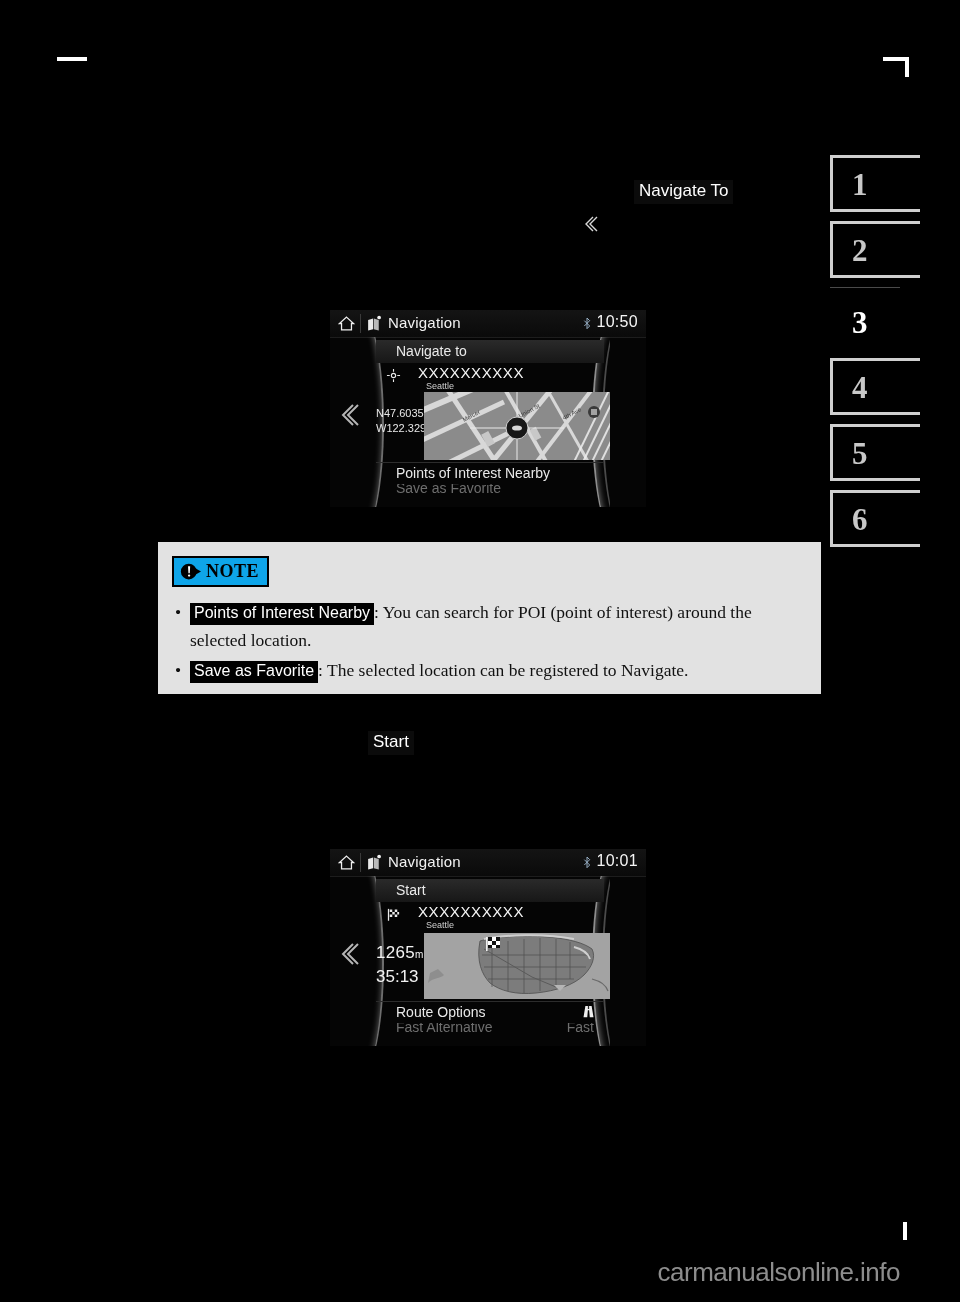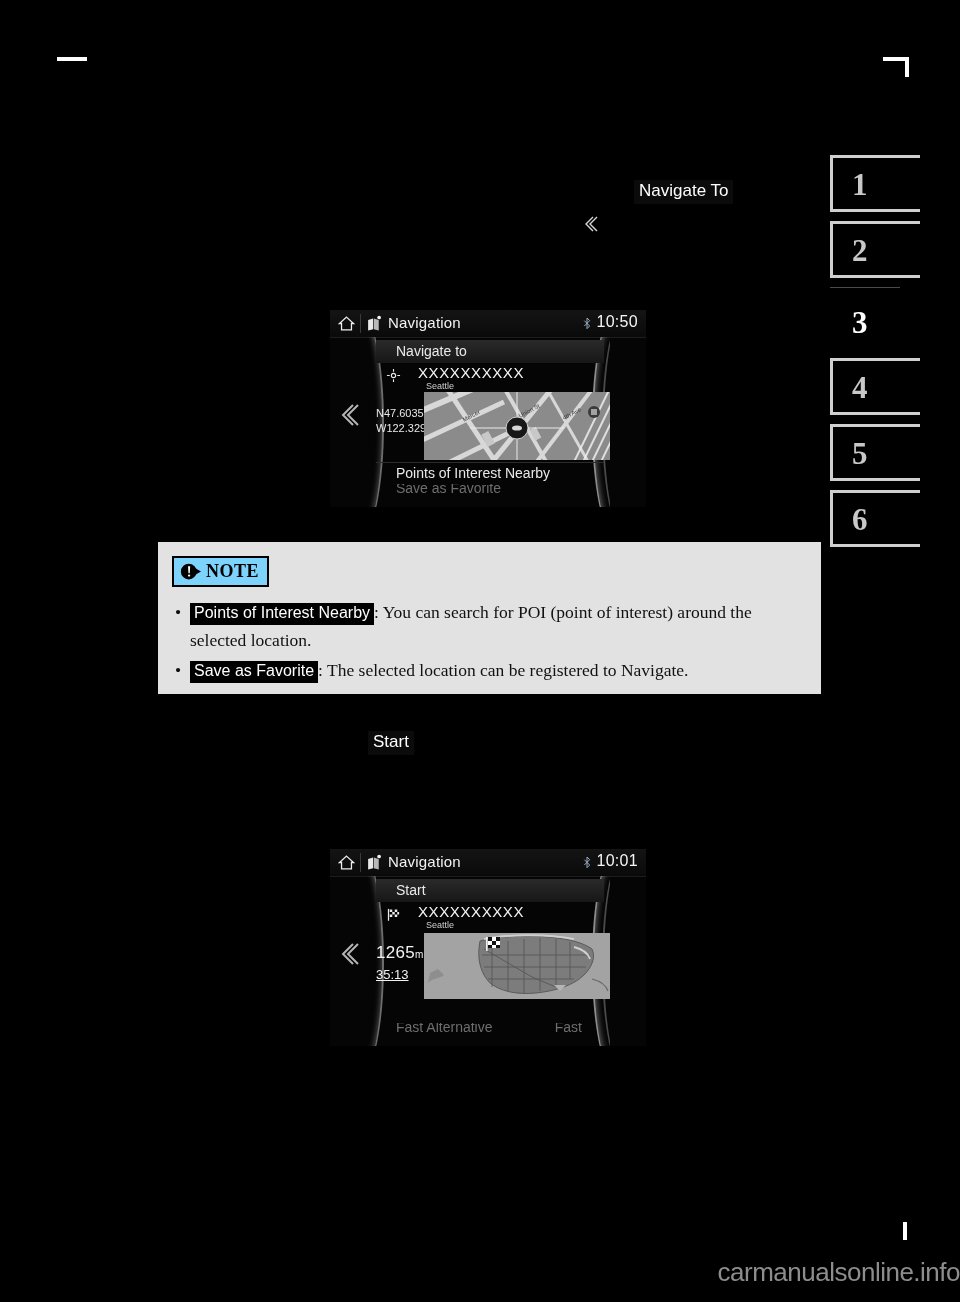--- a/index.html
+++ b/index.html
@@ -69,54 +69,54 @@
       font-size:15px;color:#f6f6f6;letter-spacing:.6px;margin-left:12px;}
   .dest-sub{position:absolute;left:30px;top:17px;font-family:"Liberation Sans",sans-serif;
       font-size:9px;color:#cfcfcf;margin-left:20px;}
 
   .coords{position:absolute;left:46px;top:96px;font-family:"Liberation Sans",sans-serif;
       font-size:11px;color:#e8e8e8;line-height:15px;}
   .metrics{position:absolute;left:46px;top:94px;font-family:"Liberation Sans",sans-serif;
       color:#f2f2f2;}
   .metrics .dist{font-size:17px;letter-spacing:.3px;}
   .metrics .dist small{font-size:10px;}
-  .metrics .eta{font-size:13px;margin-top:4px;text-decoration:underline;}
+  .metrics .eta{font-size:17px;margin-top:4px;}
 
   .mapbox{position:absolute;left:94px;top:82px;width:186px;height:68px;overflow:hidden;background:#8a8a8a;}
   .mapbox2{position:absolute;left:94px;top:84px;width:186px;height:66px;overflow:hidden;background:#9a9a9a;}
 
   .row-bottom{position:absolute;left:46px;top:152px;width:228px;height:21px;
       border-top:1px solid #2c2c2c;}
   .row-bottom span{position:absolute;left:20px;top:2px;font-family:"Liberation Sans",sans-serif;
       font-size:14px;color:#e9e9e9;}
   .row-bottom .rowicon{position:absolute;right:8px;top:2px;width:15px;height:15px;}
   .row-cut{position:absolute;left:46px;top:174px;width:228px;height:14px;overflow:hidden;}
   .row-cut span{position:absolute;left:20px;top:-4px;font-family:"Liberation Sans",sans-serif;
       font-size:14px;color:#6e6e6e;}
-  .row-cut .right{left:auto;right:22px;}
+  .row-cut .right{left:auto;right:10px;}
 
   .backchev-dev{position:absolute;left:6px;top:92px;width:24px;height:26px;}
 
   
   .notebox{position:absolute;left:158px;top:542px;width:663px;height:152px;background:#e2e2e2;color:#000;}
-  .note-badge{position:absolute;left:14px;top:14px;border:2px solid #000;background:#7dd3fc;
+  .note-badge{position:absolute;left:14px;top:14px;border:2px solid #000;background:#0ea5e9;
       height:27px;padding:0 8px 0 6px;display:flex;align-items:center;gap:5px;}
   .note-badge .glyph{width:21px;height:21px;position:relative;}
   .note-badge .word{font-family:"Liberation Serif",serif;font-weight:bold;font-size:18px;
       letter-spacing:.5px;color:#000;line-height:1;padding-bottom:2px;}
   .note-list{position:absolute;left:14px;top:56px;right:14px;
       font-family:"Liberation Serif",serif;font-size:17.5px;line-height:28px;color:#111;}
   .note-item{display:block;padding-left:18px;position:relative;margin-bottom:2px;}
   .note-item .bullet{position:absolute;left:3px;top:0;}
   .keycap{display:inline-block;background:#000;color:#fff;
       font-family:"Liberation Sans",sans-serif;font-size:16px;padding:1px 4px 3px 4px;
       vertical-align:baseline;line-height:18px;}
 
   
-  .footer{position:absolute;left:0;bottom:14px;width:960px;text-align:right;
+  .footer{position:absolute;left:0;bottom:14px;width:960px;text-align:right;padding-right:60px;
       box-sizing:border-box;font-family:"Liberation Sans",sans-serif;font-size:26px;color:#8d8d8d;
       letter-spacing:-.5px;}
 </style>
 </head>
 <body>
 
 <div class="crop crop-tl"></div>
 <div class="crop crop-tr-h"></div>
 <div class="crop crop-tr-v"></div>
 <div class="crop crop-br"></div>
@@ -367,20 +367,27 @@
               <rect x="68" y="8" width="4" height="4" fill="#111"></rect>
             <rect x="72" y="8" width="4" height="4" fill="#fff"></rect>
             <rect x="64" y="12" width="4" height="3" fill="#111"></rect>
               <rect x="68" y="12" width="4" height="3" fill="#fff"></rect>
             <rect x="72" y="12" width="4" height="3" fill="#111"></rect>
           </g>
         </g>
       </svg>
     </div>
 
+    <div class="row-bottom">
+      <span>Route Options</span>
+      <svg class="rowicon" viewBox="0 0 24 24">
+        <path d="M7 3 H17 L20 21 H14 L13 10 H11 L10 21 H4 Z" fill="#f0f0f0"></path>
+        <rect x="11" y="3" width="2" height="5" fill="#2a2a2a"></rect>
+      </svg>
+    </div>
     <div class="row-cut">
       <span>Fast Alternative</span>
       <span class="right">Fast</span>
     </div>
 
     <svg class="backchev-dev" viewBox="0 0 24 26">
       <path d="M17 3 L7 13 L17 23" fill="none" stroke="#b5b5b5" stroke-width="2"></path>
       <path d="M22 3 L12 13 L22 23" fill="none" stroke="#b5b5b5" stroke-width="2"></path>
     </svg>
   </div>

